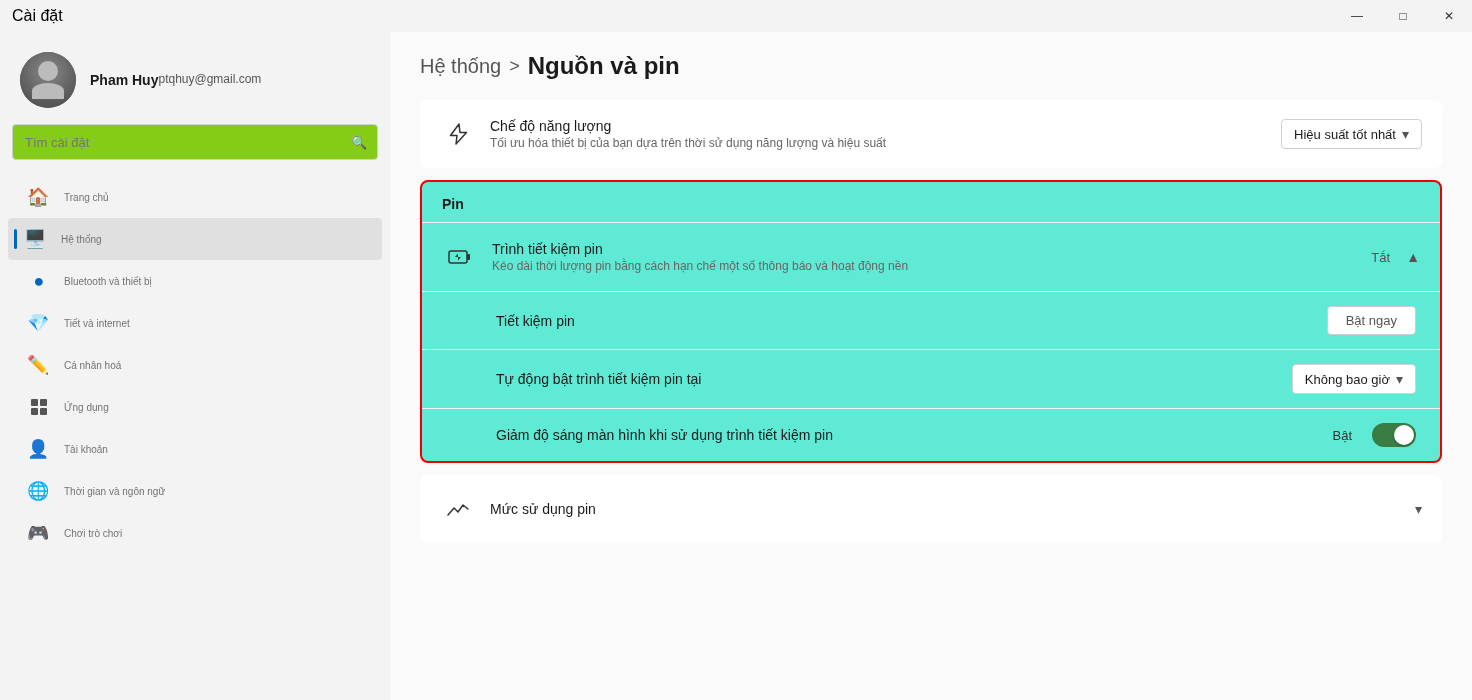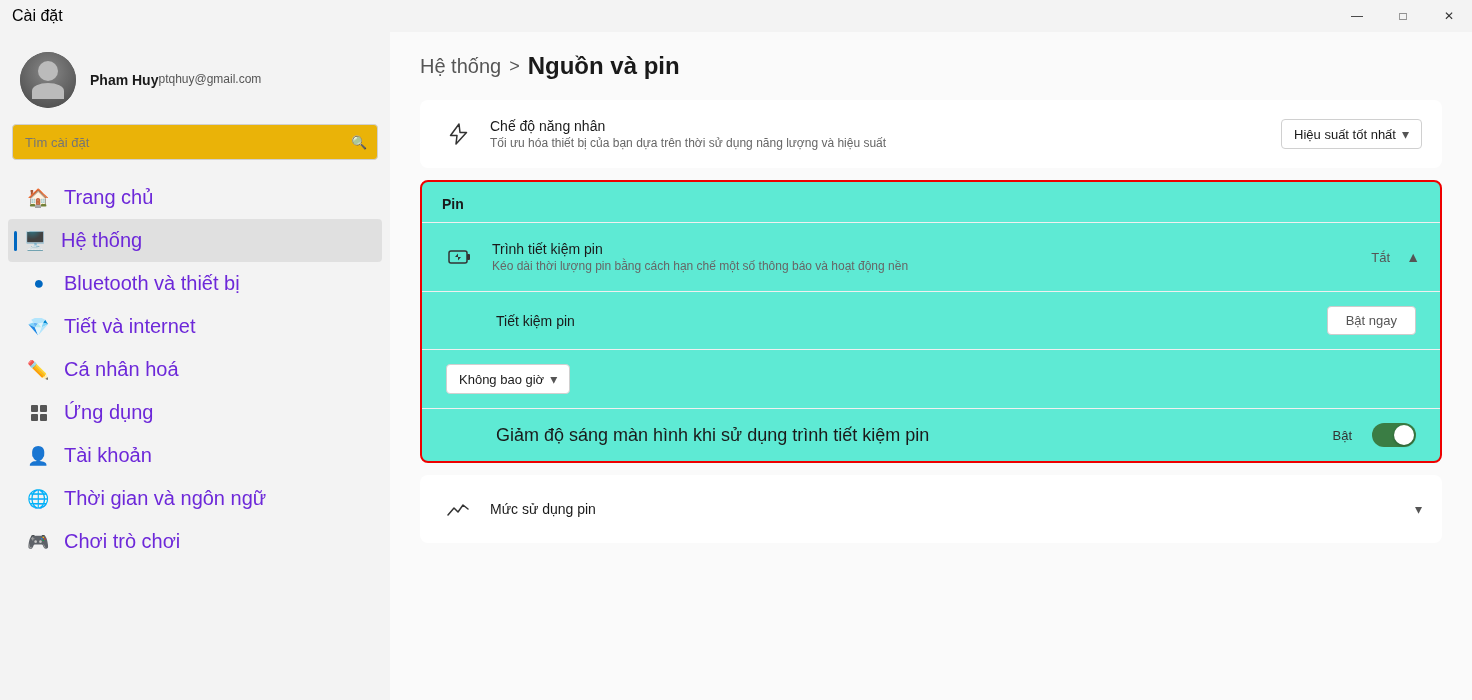--- a/index.html
+++ b/index.html
@@ -112,21 +112,21 @@
 
     .search-box {
       margin: 0 12px 12px 12px;
       position: relative;
     }
     .search-input {
       width: 100%;
       height: 36px;
       border-radius: 4px;
       border: 1px solid #d0d0d0;
-      background: #eab308;
+      background: #84cc16;
       padding: 0 36px 0 12px;
       font-size: 13px;
       color: #333;
       outline: none;
     }
     .search-icon-wrap {
       position: absolute;
       right: 10px;
       top: 50%;
       transform: translateY(-50%);
@@ -147,21 +147,21 @@
     .nav-item.active { background: #e0e0e0; }
     .nav-item-icon {
       width: 22px;
       height: 22px;
       display: flex;
       align-items: center;
       justify-content: center;
       font-size: 18px;
       flex-shrink: 0;
     }
-    .nav-item-label { font-size: 20px; color: #6d28d9; }
+    .nav-item-label { font-size: 10px; color: #737373; }
     .nav-item.active .nav-item-label { font-weight: 500; }
     .active-indicator {
       width: 3px;
       height: 20px;
       background: #0067c0;
       border-radius: 2px;
       margin-right: -6px;
       margin-left: -14px;
     }
 
@@ -434,21 +434,21 @@
     </div>
 
     <div class="settings-section">
       <div class="section-row">
         <div class="row-icon">
           <svg width="24" height="24" viewBox="0 0 24 24" fill="none">
             <path d="M13 2L4.5 13.5H11L10 22L20.5 10.5H14L13 2Z" fill="none" stroke="#333" stroke-width="1.5" stroke-linejoin="round"></path>
           </svg>
         </div>
         <div class="row-text">
-          <div class="row-title">Chế độ năng nhân</div>
+          <div class="row-title">Chế độ năng lượng</div>
           <div class="row-desc">Tối ưu hóa thiết bị của bạn dựa trên thời sử dụng năng lượng và hiệu suất</div>
         </div>
         <div class="row-control">
           <button class="dropdown-btn">
             <span>Hiệu suất tốt nhất</span>
             <span class="chevron-down">▾</span>
           </button>
         </div>
       </div>
     </div>
@@ -478,31 +478,34 @@
       <div class="sub-section-row">
         <div style="flex:1; padding-left: 50px;">
           <span style="font-size:14px; color:#1a1a1a;">Tiết kiệm pin</span>
         </div>
         <div class="row-control">
           <button class="bat-ngay-btn">Bật ngay</button>
         </div>
       </div>
 
       <div class="sub-section-row">
+        <div style="flex:1; padding-left: 50px;">
+          <span style="font-size:14px; color:#1a1a1a;">Tự động bật trình tiết kiệm pin tại</span>
+        </div>
         <div class="row-control">
           <button class="dropdown-btn">
             <span>Không bao giờ</span>
             <span class="chevron-down">▾</span>
           </button>
         </div>
       </div>
 
       <div class="sub-section-row">
         <div style="flex:1; padding-left: 50px;">
-          <span style="font-size:18px; color:#1a1a1a;">Giảm độ sáng màn hình khi sử dụng trình tiết kiệm pin</span>
+          <span style="font-size:14px; color:#1a1a1a;">Giảm độ sáng màn hình khi sử dụng trình tiết kiệm pin</span>
         </div>
         <div class="row-control">
           <span class="bat-label">Bật</span>
           <div class="toggle-switch">
             <div class="toggle-knob"></div>
           </div>
         </div>
       </div>
 
     </div>

